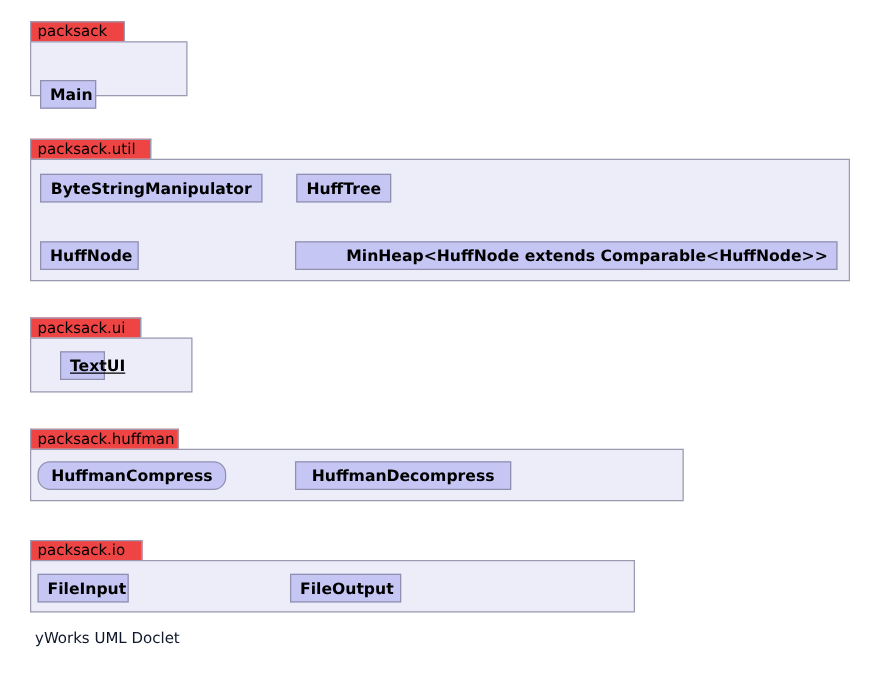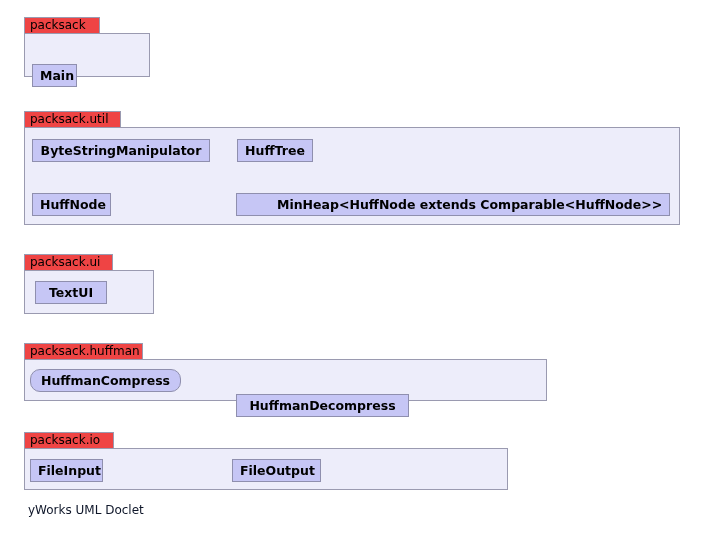--- a/index.html
+++ b/index.html
@@ -85,27 +85,27 @@
       <div class="pkg-tab" style="left: 24px; top: 111px; width: 97px;">packsack.util</div>
       <div class="pkg-body" style="left: 24px; top: 127px; width: 656px; height: 98px;"></div>
       <div class="cls" style="left: 32px; top: 139px; width: 178px;">ByteStringManipulator</div>
       <div class="cls" style="left: 237px; top: 139px; width: 76px;">HuffTree</div>
       <div class="cls" style="left: 32px; top: 193px; width: 79px;">HuffNode</div>
       <div class="cls" style="left: 236px; top: 193px; width: 434px; padding-left: 40px;">MinHeap&lt;HuffNode extends Comparable&lt;HuffNode&gt;&gt;</div>
     </div>
     <div class="package" style="left: 0px; top: 0px;">
       <div class="pkg-tab" style="left: 24px; top: 254px; width: 89px;">packsack.ui</div>
       <div class="pkg-body" style="left: 24px; top: 270px; width: 130px; height: 44px;"></div>
-      <div class="cls" style="left: 35px; top: 281px; width: 72px;">TextUI</div>
+      <div class="cls" style="left: 48px; top: 281px; width: 36px; text-decoration: underline;">TextUI</div>
     </div>
     <div class="package" style="left: 0px; top: 0px;">
       <div class="pkg-tab" style="left: 24px; top: 343px; width: 119px;">packsack.huffman</div>
       <div class="pkg-body" style="left: 24px; top: 359px; width: 523px; height: 42px;"></div>
       <div class="cls" style="left: 30px; top: 369px; width: 151px; border-radius: 10px;">HuffmanCompress</div>
-      <div class="cls" style="left: 236px; top: 369px; width: 173px; margin-top: 25px;">HuffmanDecompress</div>
+      <div class="cls" style="left: 236px; top: 369px; width: 173px;">HuffmanDecompress</div>
     </div>
     <div class="package" style="left: 0px; top: 0px;">
       <div class="pkg-tab" style="left: 24px; top: 432px; width: 90px;">packsack.io</div>
       <div class="pkg-body" style="left: 24px; top: 448px; width: 484px; height: 42px;"></div>
       <div class="cls" style="left: 30px; top: 459px; width: 73px;">FileInput</div>
       <div class="cls" style="left: 232px; top: 459px; width: 89px;">FileOutput</div>
     </div>
     <div class="footer" style="left: 28px; top: 503px;">yWorks UML Doclet</div>
   </div>
 

